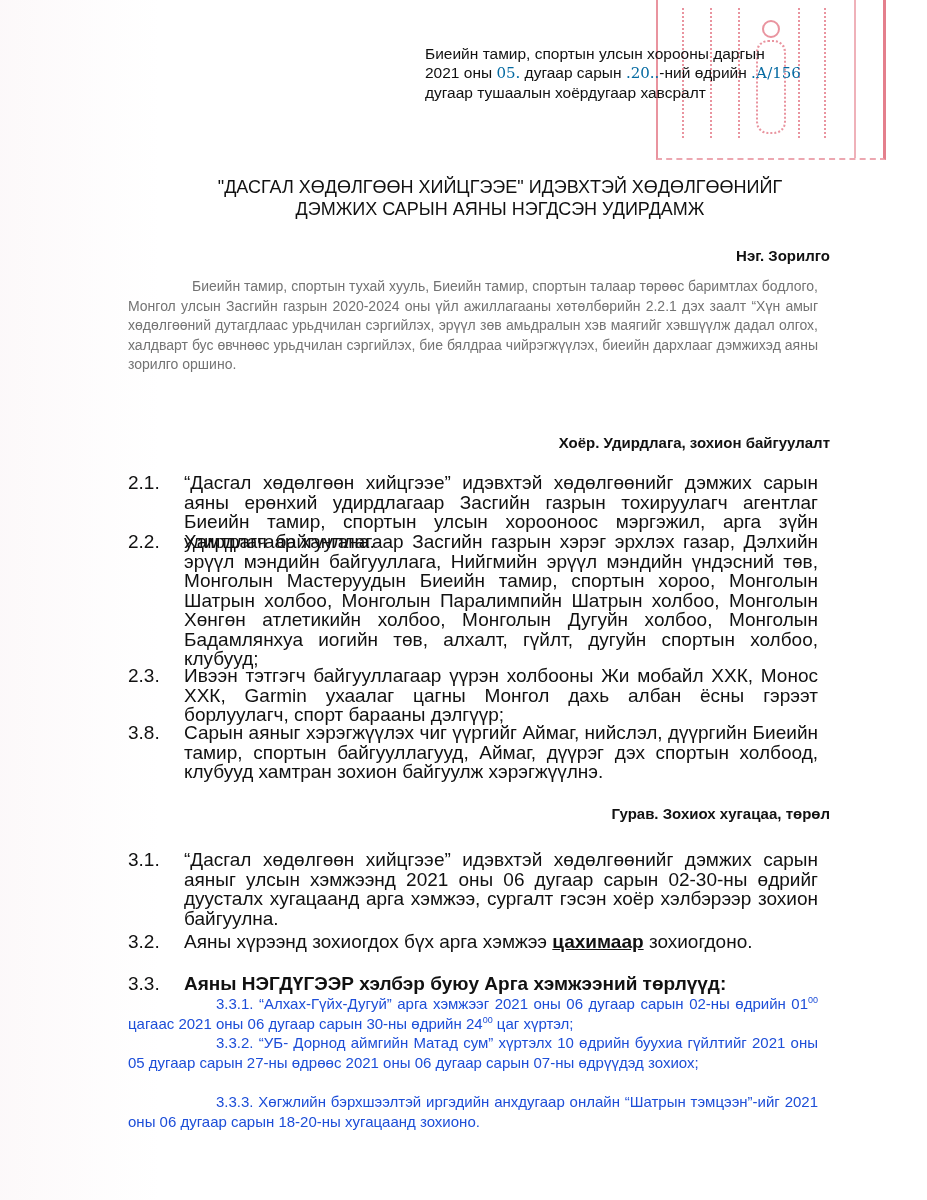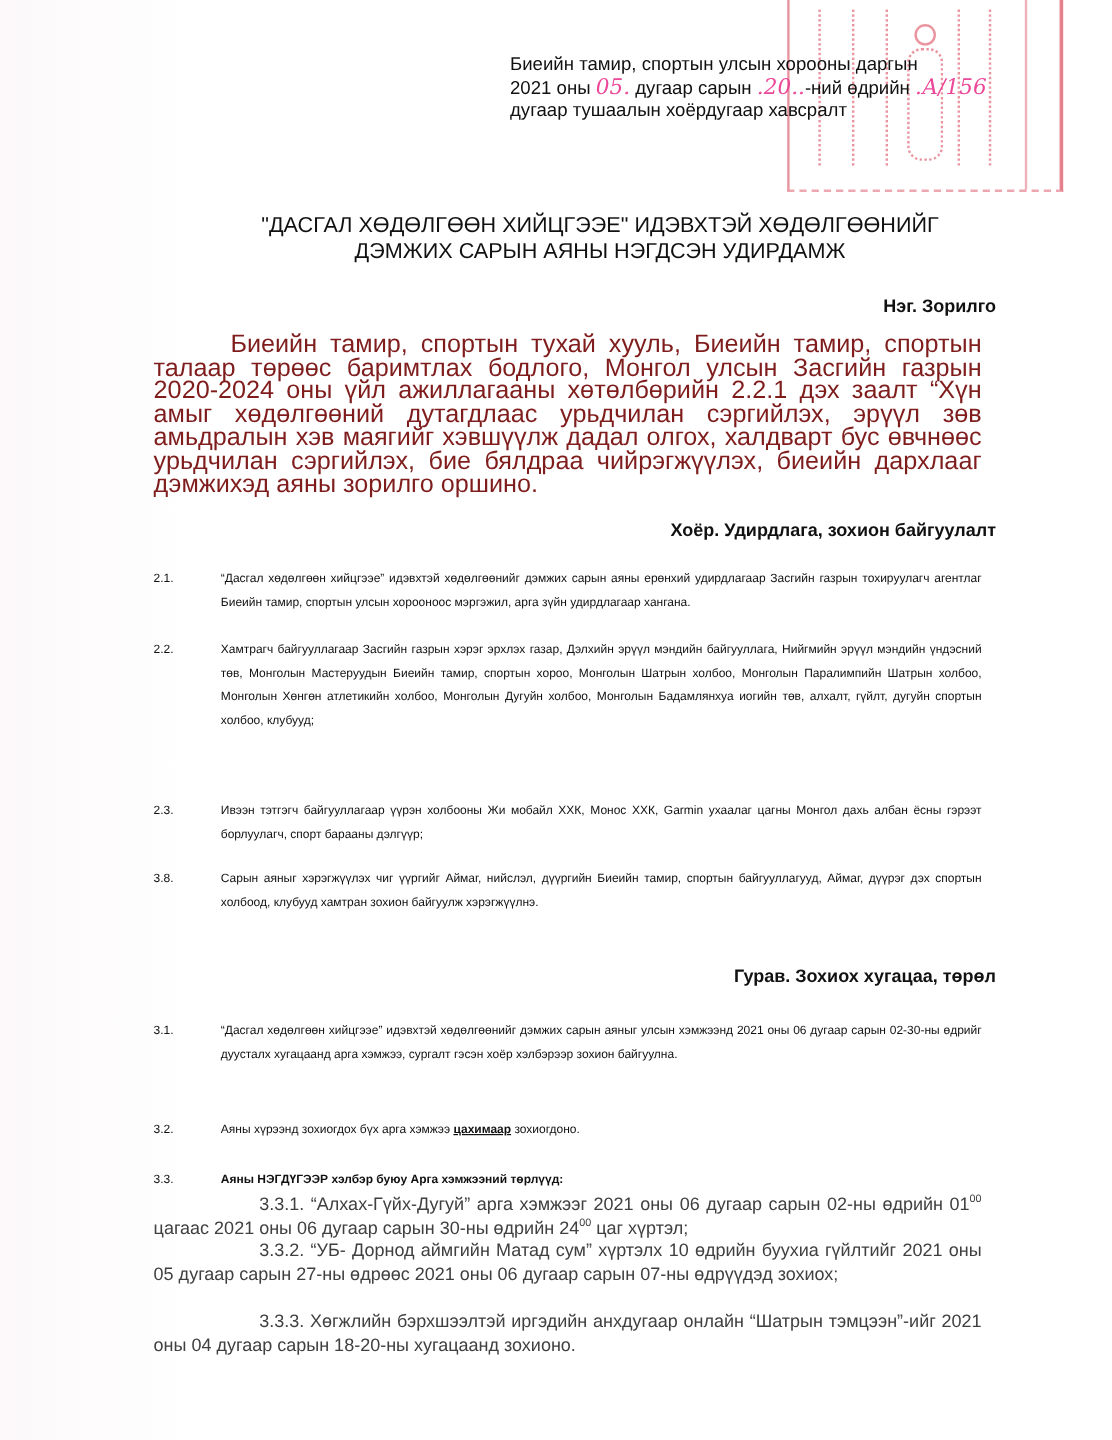--- a/index.html
+++ b/index.html
@@ -37,50 +37,50 @@
   .stamp .inner-line {
     position: absolute; left: 196px; top: 0; width: 2px; height: 158px;
     background: rgba(215,60,80,0.4);
   }
   
   .header {
     position: absolute; left: 425px; top: 44px; width: 440px;
     font-size: 15.5px; line-height: 19px; color: #111;
   }
   .header .hw {
-    font-family: "DejaVu Serif", serif; font-style: italic; font-size: 18px;
-    color: #ec4899; letter-spacing: 0px;
+    font-family: "DejaVu Serif", serif; font-size: 15px;
+    color: #0369a1; letter-spacing: 0px;
   }
   
   .title {
     position: absolute; left: 150px; top: 176px; width: 700px; text-align: center;
     font-size: 18px; line-height: 22px; color: #111;
   }
   .section-heading {
     position: absolute; left: 130px; width: 700px; text-align: right;
     font-weight: bold; font-size: 15px; color: #111;
   }
   .para {
     position: absolute; left: 128px; width: 690px;
-    font-size: 21px; line-height: 19.5px; text-align: justify;
+    font-size: 14px; line-height: 19.5px; text-align: justify;
     font-family: "Liberation Sans Narrow", "Liberation Sans", sans-serif;
-    color: #7f1d1d;
+    color: #737373;
   }
   .para .indent { display: inline-block; width: 64px; }
   .item {
     position: absolute; left: 128px; width: 690px; display: flex;
-    font-size: 10px; line-height: 19.5px; color: #111;
+    font-size: 19px; line-height: 19.5px; color: #111;
   }
   .item .num { width: 56px; flex: none; }
   .item .txt { flex: 1; text-align: justify; }
   .item .txt b { font-weight: bold; }
   .item .txt u { font-weight: bold; text-decoration: underline; }
   .sub {
     position: absolute; left: 128px; width: 690px;
-    font-size: 15px; line-height: 19.5px; text-align: justify; color: #404040;
+    font-size: 15px; line-height: 19.5px; text-align: justify; color: #1d4ed8;
   }
   .sub .indent { display: inline-block; width: 88px; }
   sup { font-size: 9px; line-height: 0; }
 </style>
 </head>
 <body>
 
 <div class="page">
   <div class="scan-tint"></div>
 
@@ -140,14 +140,14 @@
   </div>
   <div class="item" style="top:974px">
     <span class="num">3.3.</span>
     <span class="txt"><b>Аяны НЭГДҮГЭЭР хэлбэр буюу Арга хэмжээний төрлүүд:</b></span>
   </div>
 
   <div class="sub" style="top:994px"><span class="indent"></span><span>3.3.1.</span> <span>“Алхах-Гүйх-Дугуй” арга хэмжээг 2021 оны 06 дугаар сарын 02-ны өдрийн 01</span><sup>00</sup><span> цагаас 2021 оны 06 дугаар сарын 30-ны өдрийн 24</span><sup>00</sup><span> цаг хүртэл;</span></div>
 
   <div class="sub" style="top:1033px"><span class="indent"></span><span>3.3.2.</span> <span>“УБ- Дорнод аймгийн Матад сум” хүртэлх 10 өдрийн буухиа гүйлтийг 2021 оны 05 дугаар сарын 27-ны өдрөөс 2021 оны 06 дугаар сарын 07-ны өдрүүдэд зохиох;</span></div>
 
-  <div class="sub" style="top:1092px"><span class="indent"></span><span>3.3.3.</span> <span>Хөгжлийн бэрхшээлтэй иргэдийн анхдугаар онлайн “Шатрын тэмцээн”-ийг 2021 оны 04 дугаар сарын 18-20-ны хугацаанд зохионо.</span></div>
+  <div class="sub" style="top:1092px"><span class="indent"></span><span>3.3.3.</span> <span>Хөгжлийн бэрхшээлтэй иргэдийн анхдугаар онлайн “Шатрын тэмцээн”-ийг 2021 оны 06 дугаар сарын 18-20-ны хугацаанд зохионо.</span></div>
 </div>
 
 </body></html>

